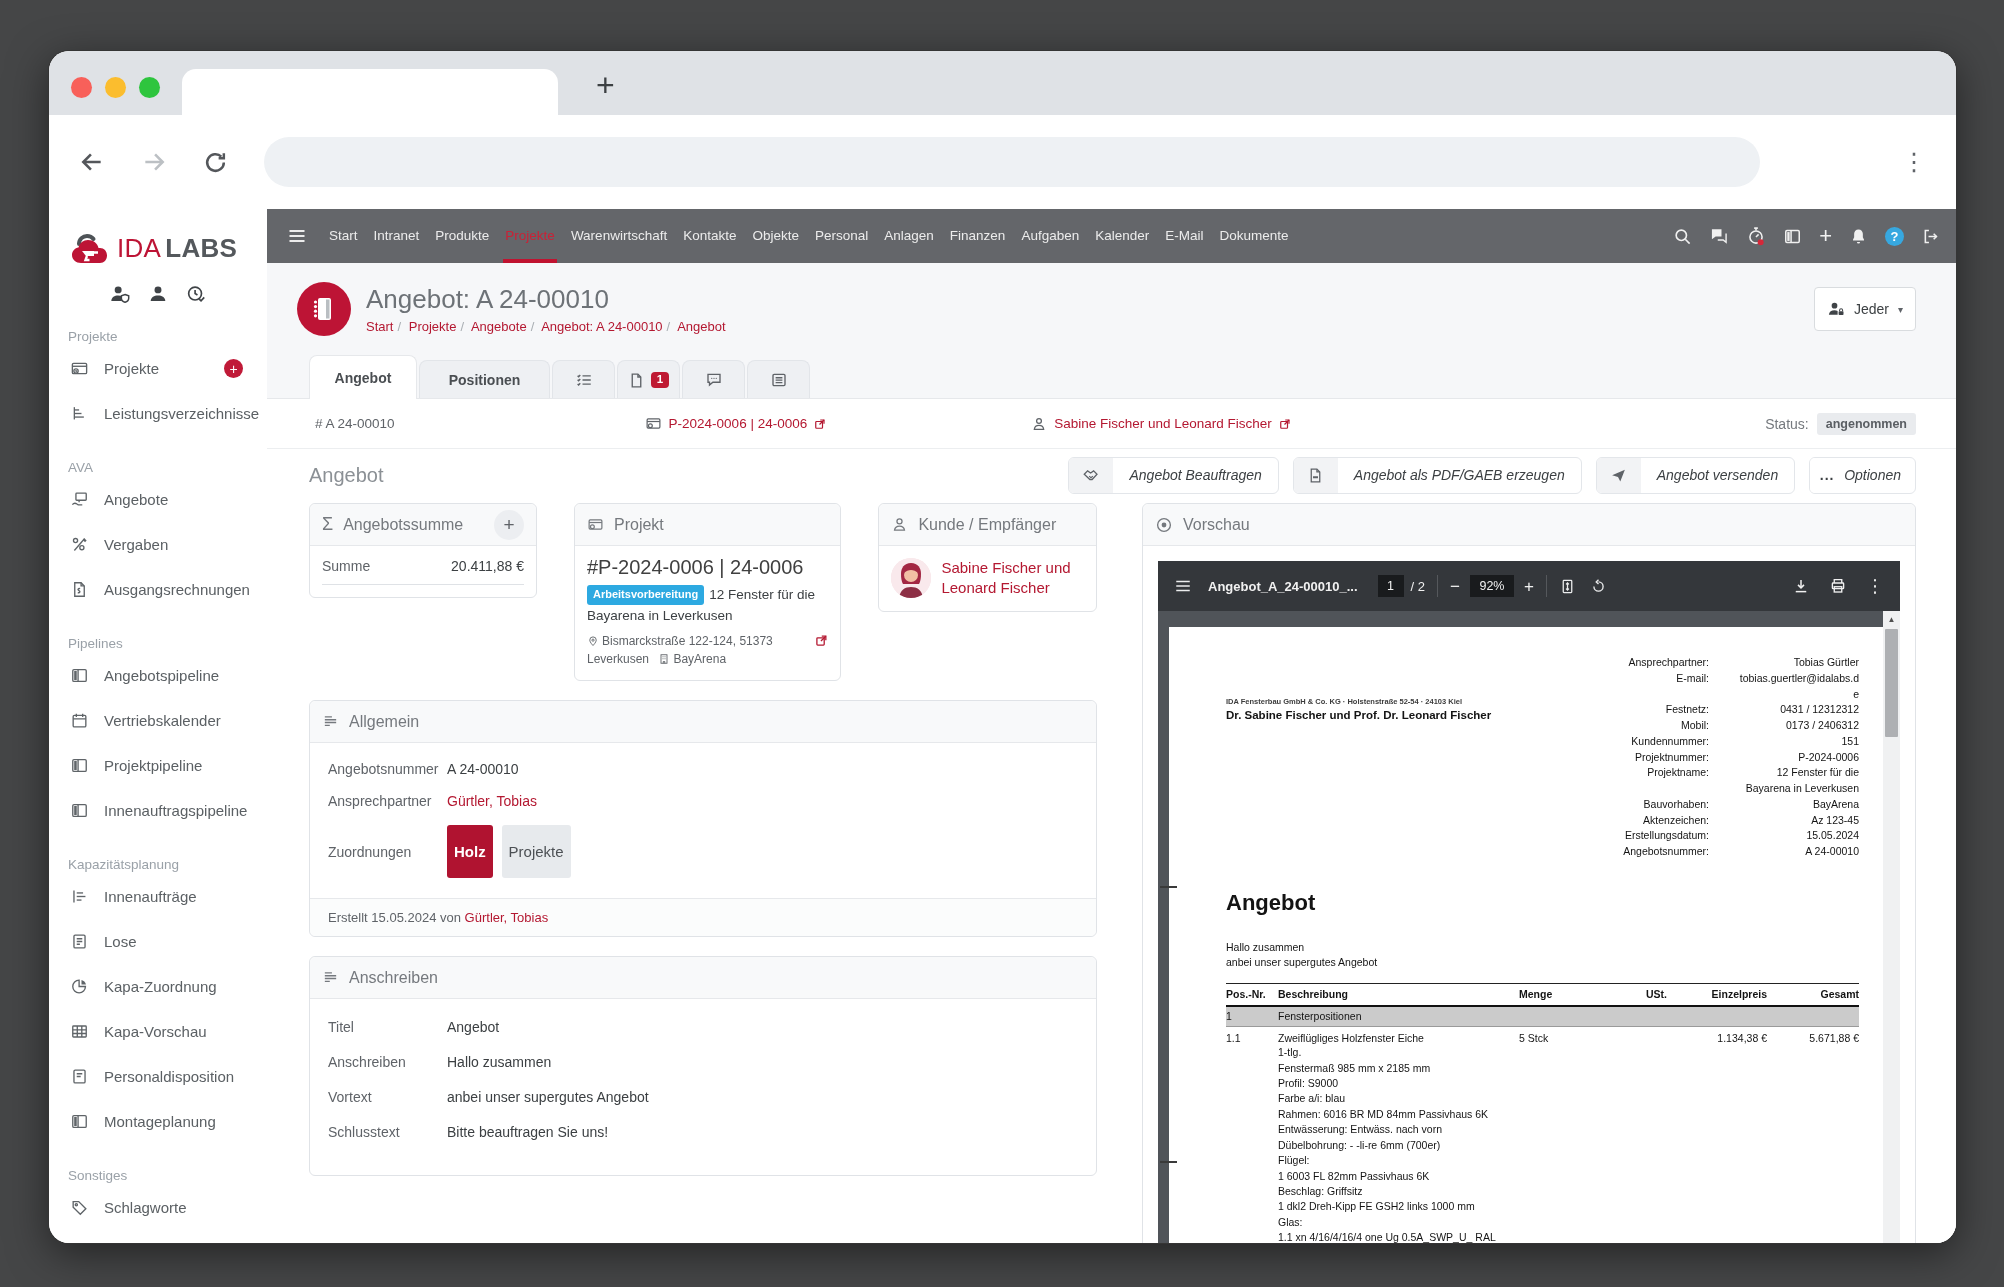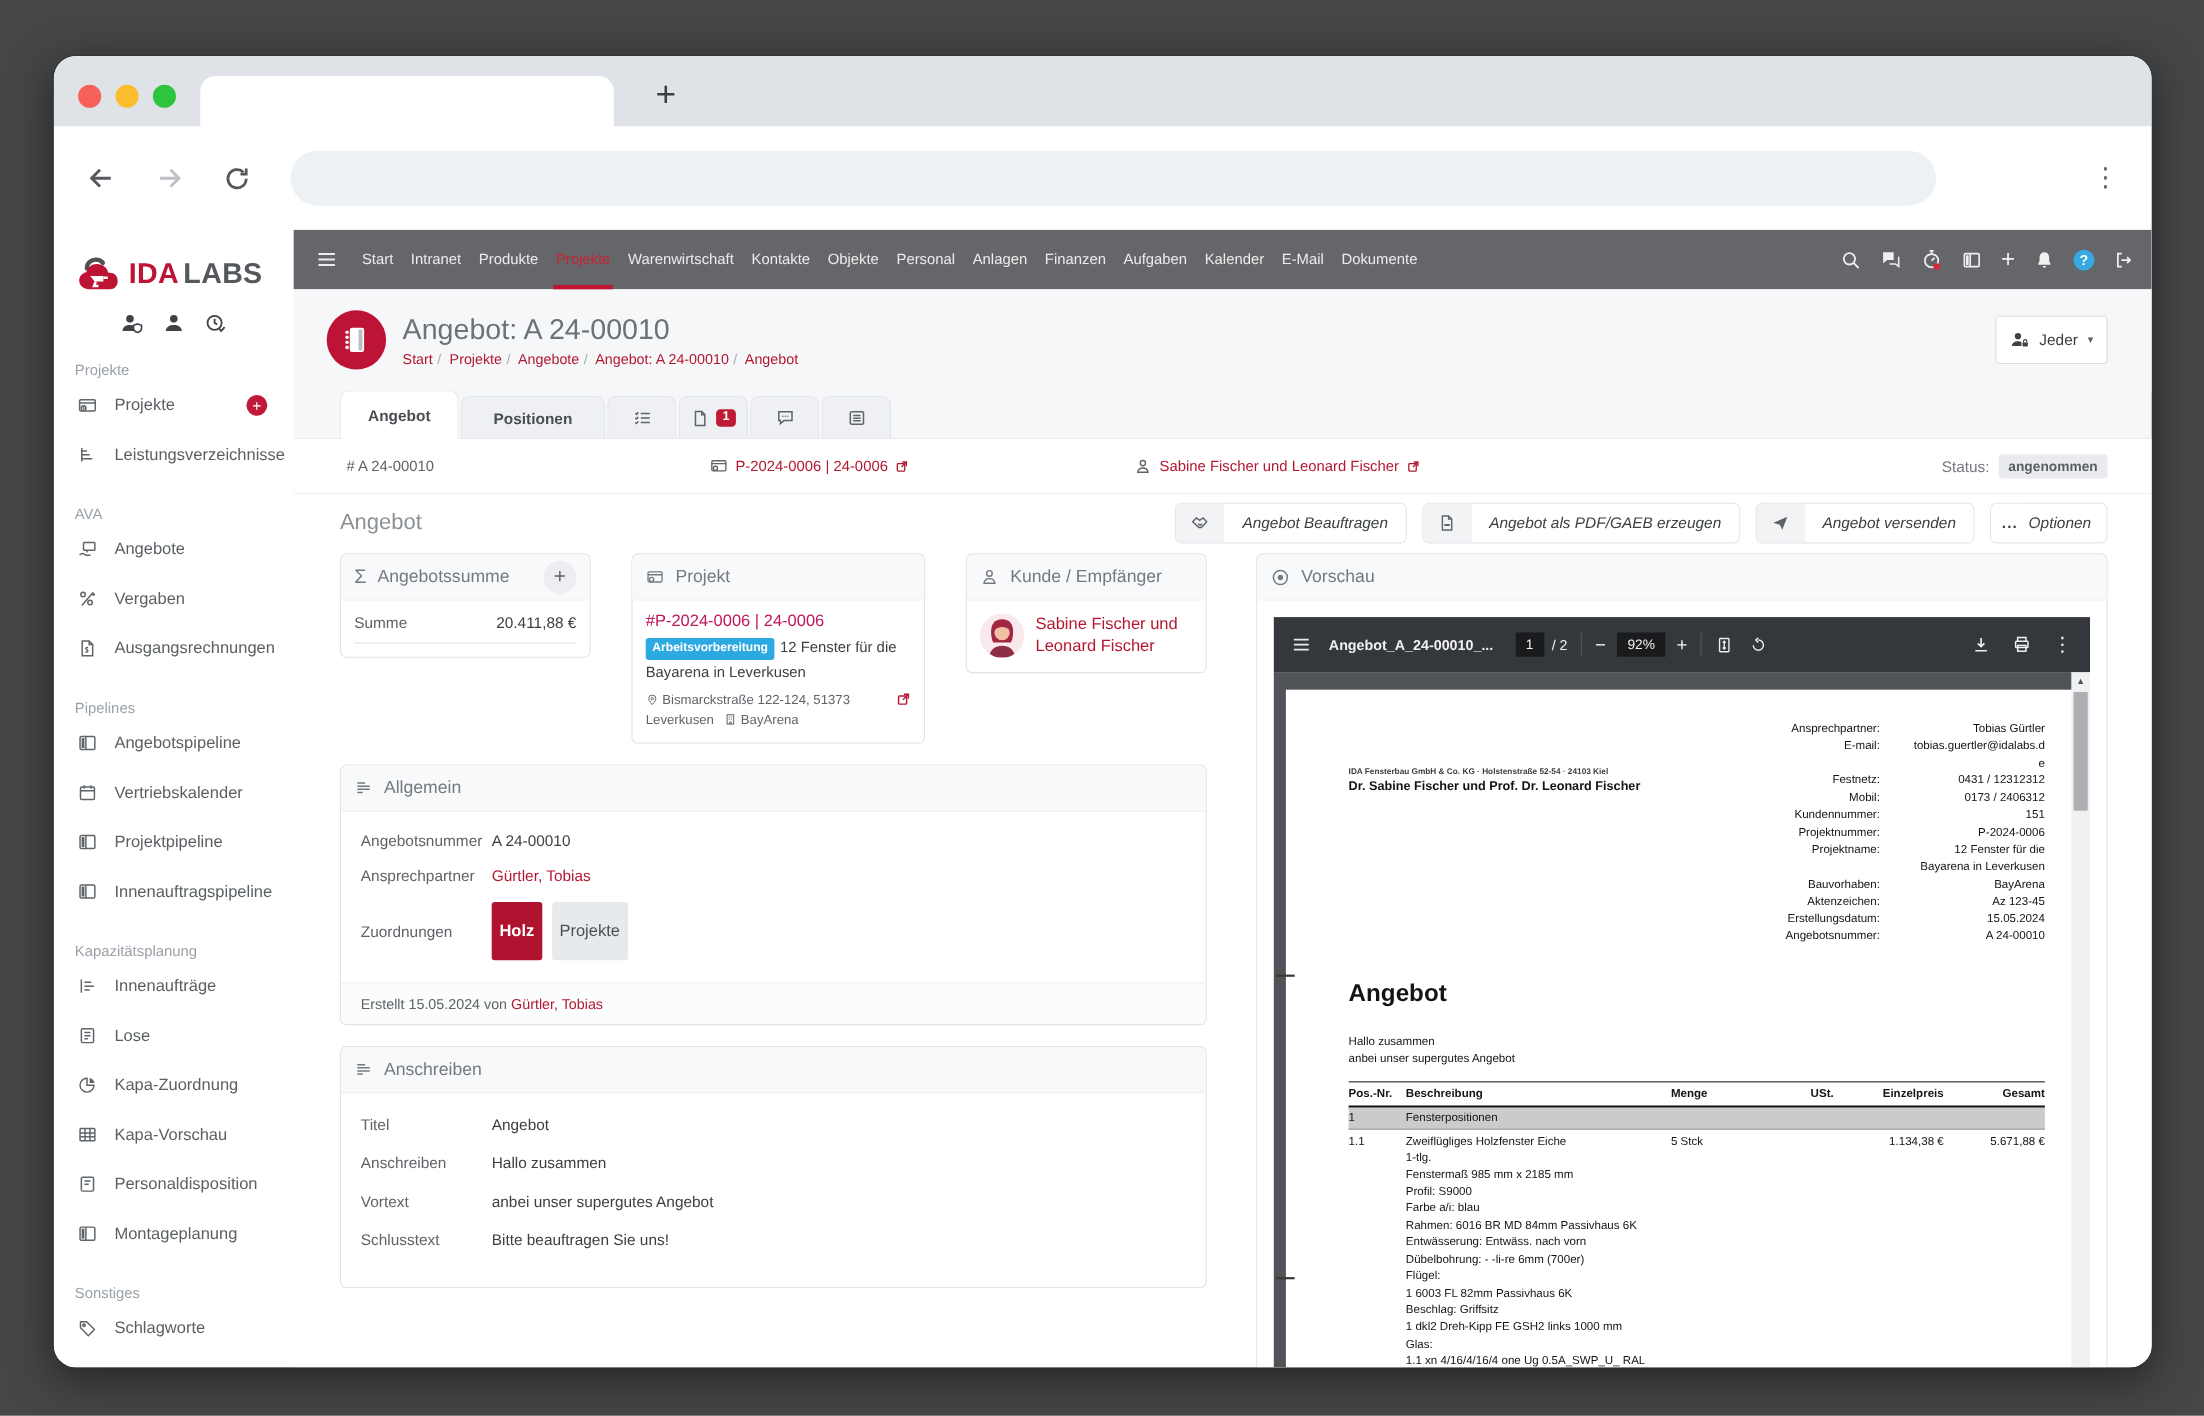--- a/index.html
+++ b/index.html
@@ -25,21 +25,21 @@
   .tb-ic.fwd { color:#bcc0c4; }
   .urlbar { width:1496px; height:50px; background:#eef1f4; border-radius:26px; }
   .tb-kebab { margin-left:auto; color:#5f6368; font-size:24px; letter-spacing:0; line-height:1; }
 
   
   .app { flex:1; display:flex; min-height:0; }
 
   
   .sidebar { width:218px; background:#fff; flex:none; padding-top:16px; overflow:hidden; }
   .logo { display:flex; align-items:center; margin-left:18px; height:46px; gap:4px; }
-  .brand1 { color:#bd1435; font-weight:700; font-size:26px; letter-spacing:.3px; }
+  .brand1 { color:#bd1435; font-weight:400; font-size:26px; letter-spacing:.3px; }
   .brand2 { color:#54585c; font-weight:700; font-size:26px; letter-spacing:.3px; }
   .persona { display:flex; gap:16px; justify-content:center; margin:12px 0 0; color:#3f4347; }
   .side-label { color:#9aa1a8; font-size:13.5px; margin:24px 0 2px 19px; }
   .side-item { display:flex; align-items:center; gap:15px; height:45px; padding-left:21px;
                color:#5b6064; font-size:15px; cursor:pointer; }
   .side-item svg { color:#5f6468; flex:none; }
   .add-badge { margin-left:auto; margin-right:24px; width:19px; height:19px; background:#c01a38;
                border-radius:50%; color:#fff; display:flex; align-items:center; justify-content:center;
                font-size:14px; line-height:1; }
 
@@ -114,21 +114,21 @@
               font-size:19px; display:flex; align-items:center; justify-content:center; cursor:pointer; }
 
   .cardsrow { display:flex; gap:37px; align-items:flex-start; }
   .c-sum { width:243px; } .c-proj { width:285px; } .c-kunde { width:233px; }
   .sumrow { display:flex; margin:12px 12px 0; padding-bottom:10px; font-size:14px; color:#5f6368;
             border-bottom:1px solid #dfe2e6; }
   .sumrow .v { margin-left:auto; color:#3c4043; }
   .c-sum .pad-b { height:12px; }
 
   .proj-body { padding:10px 12px 12px; }
-  .p-link { color:#be185d; font-size:15px; }
+  .p-link { color:#404040; font-size:20px; }
   .p-line { margin-top:6px; font-size:13.5px; color:#3c4043; line-height:1.45; }
   .p-badge { display:inline-block; background:#2da9e1; color:#fff; font-size:11px; font-weight:700;
              padding:2.5px 6px; border-radius:3px; margin-right:5px; position:relative; top:-1px; }
   .addr { margin-top:6px; font-size:12px; color:#5f6368; line-height:1.5; position:relative; padding-right:16px; }
   .addr .pin, .addr .bld { color:#5f6368; display:inline-block; vertical-align:-2px; margin-right:3px; }
   .addr .ext { position:absolute; right:0; top:2px; }
 
   .kunde-body { padding:12px; display:flex; gap:10px; align-items:flex-start; }
   .avatar { width:40px; height:40px; border-radius:50%; overflow:hidden; flex:none; background:#f7e3e6; }
   .kunde-name { color:#b41831; font-size:15px; line-height:1.35; }

